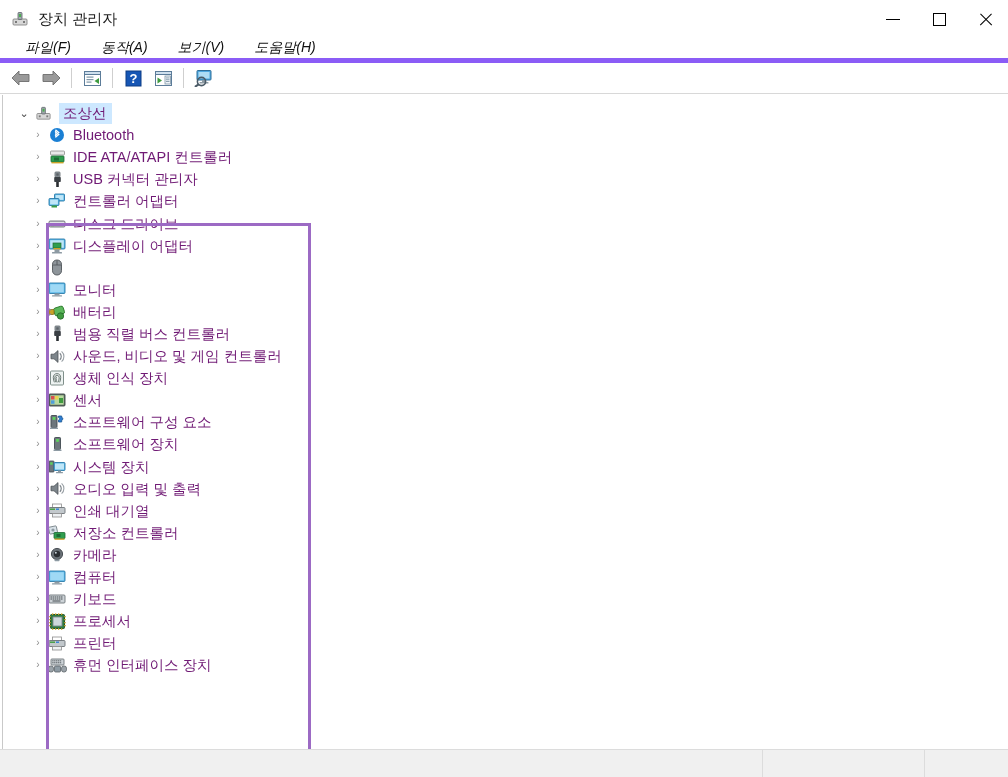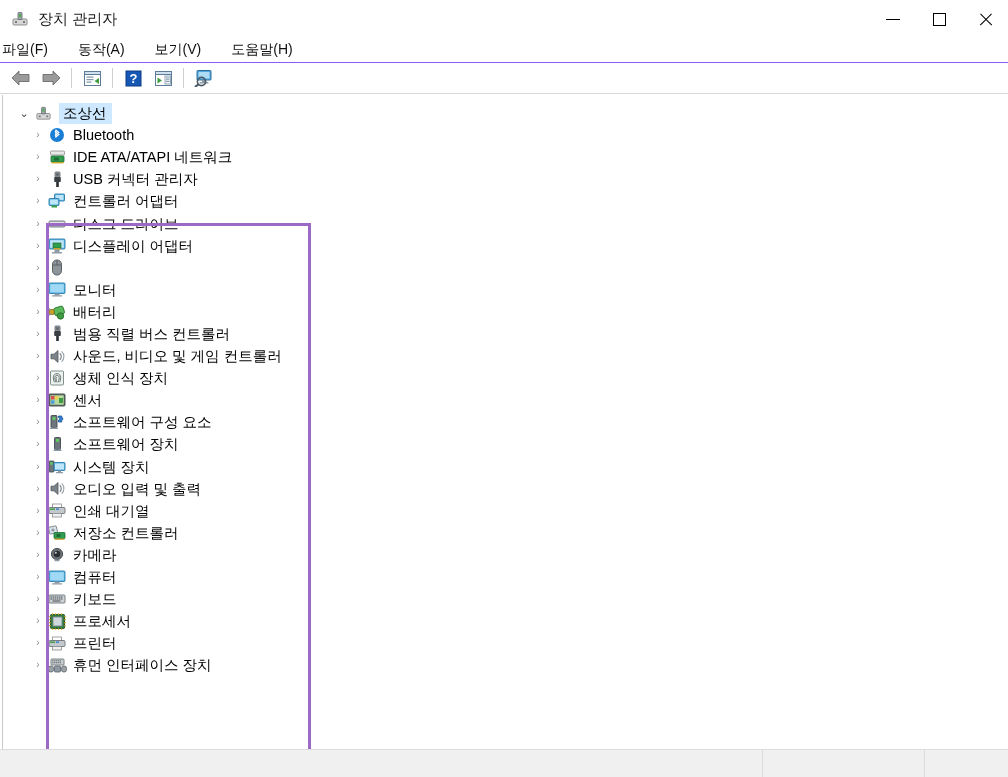--- a/index.html
+++ b/index.html
@@ -81,23 +81,24 @@
   }
   .glyph-close::before { transform: rotate(45deg); }
   .glyph-close::after  { transform: rotate(-45deg); }
 
   
   .menubar {
     height: 25px;
     min-height: 25px;
     display: flex;
     align-items: center;
-    padding-left: 1px;
+    padding-left: 24px;
     background: #ffffff;
-    border-bottom: 1px solid #8b5cf6;
+    border-bottom: 5px solid #8b5cf6;
+    font-style: italic;
   }
   .menu-item {
     font-size: 14px;
     color: #101010;
     padding: 2px 10px 3px 1px;
     margin-right: 19px;
     white-space: nowrap;
     cursor: default;
   }
 
@@ -162,21 +163,21 @@
   .icon-slot {
     width: 20px; min-width: 20px;
     height: 18px;
     display: flex;
     align-items: center;
     justify-content: center;
     margin-right: 6px;
   }
   .row-label {
     font-size: 14.5px;
-    color: #000000;
+    color: #701a75;
     line-height: 18px;
   }
 
   
   .tree-root { padding-left: 12px; }
   .tree-root .row-label {
     background: #cde8ff;
     padding: 1px 5px 2px 4px;
   }
 
@@ -363,21 +364,21 @@
         <div class="tree-row">
           <span class="expander">›</span>
           <span class="icon-slot">
             <svg class="ic" width="17" height="16" viewBox="0 0 17 16">
               <rect x="1.5" y="2" width="14" height="4" rx="0.8" fill="#e8e8e8" stroke="#8d8d8d" stroke-width="0.8"></rect>
               <rect x="2" y="7" width="13" height="6" rx="0.8" fill="#2f9e4f" stroke="#1d6a35" stroke-width="0.8"></rect>
               <rect x="5" y="8.5" width="5" height="3" fill="#1d6a35"></rect>
               <rect x="2.5" y="13" width="12" height="1.4" fill="#c9a227"></rect>
             </svg>
           </span>
-          <span class="row-label">IDE ATA/ATAPI 네트워크</span>
+          <span class="row-label">IDE ATA/ATAPI 컨트롤러</span>
         </div>
 
         <div class="tree-row">
           <span class="expander">›</span>
           <span class="icon-slot">
             <svg class="ic" width="13" height="17" viewBox="0 0 13 17">
               <rect x="4" y="1" width="5" height="5" rx="0.8" fill="#9aa2a8" stroke="#5c6368" stroke-width="0.8"></rect>
               <rect x="5.2" y="2.2" width="2.6" height="2.6" fill="#5c6368"></rect>
               <rect x="3.2" y="6" width="6.6" height="5" rx="0.8" fill="#3a3f44"></rect>
               <rect x="5.2" y="11" width="2.6" height="5" fill="#2b2f33"></rect>

